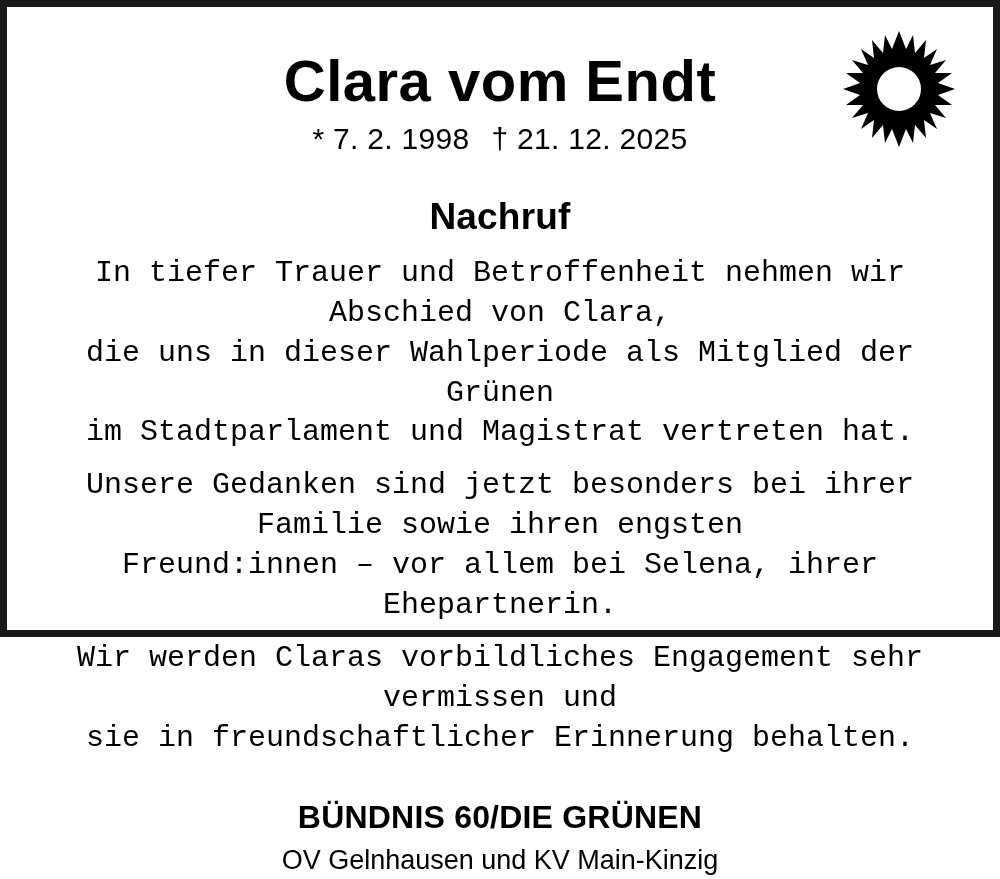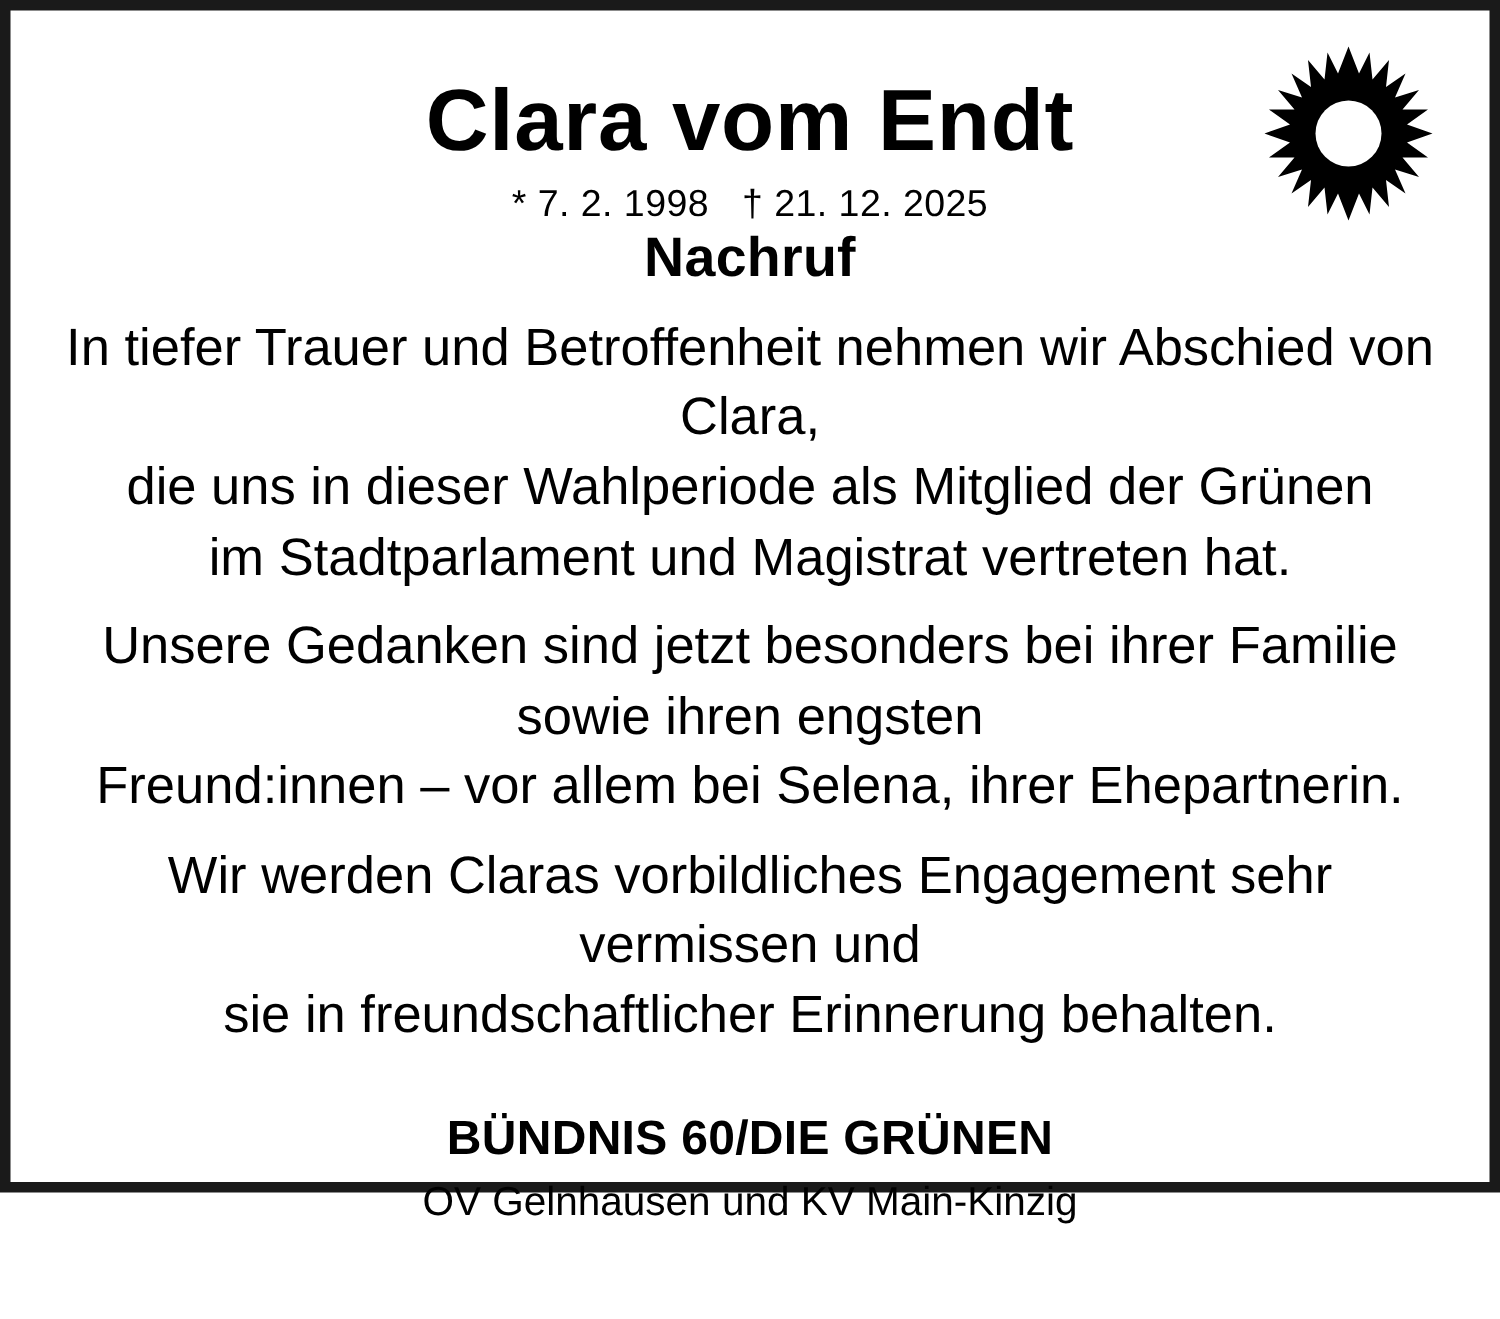--- a/index.html
+++ b/index.html
@@ -12,21 +12,21 @@
     height: 879px;
     font-family: "Liberation Sans", sans-serif;
     color: #000000;
     overflow: hidden;
   }
 
   .obituary {
     position: relative;
     box-sizing: border-box;
     width: 1000px;
-    height: 795px;
+    height: 637px;
     border: 7px solid #1a1a1a;
     background: #ffffff;
     padding: 14px 30px 10px 30px;
     display: flex;
     flex-direction: column;
     align-items: center;
   }
 
   .logo {
     position: absolute;
@@ -40,44 +40,46 @@
     font-size: 58px;
     font-weight: bold;
     letter-spacing: 0.5px;
     line-height: 1.05;
     text-align: center;
     margin: 30px 0 0 0;
     white-space: nowrap;
   }
 
   .dates {
-    font-size: 25px;
+    font-size: 30px;
     text-align: center;
     margin-top: 10px;
     letter-spacing: 0.3px;
     white-space: nowrap;
   }
   .dates .sep {
     display: inline-block;
     width: 22px;
   }
 
   .heading {
     font-size: 37px;
     font-weight: bold;
     text-align: left;
+    margin-top: 40px;
     letter-spacing: 0.2px;
   }
 
   .para {
-    font-size: 35px;
+    font-size: 30px;
     line-height: 1.33;
     text-align: center;
     margin-top: 16px;
     max-width: 920px;
+    font-family: Liberation Mono, monospace;
   }
   .para.gap-big {
     margin-top: 13px;
   }
 
   .org {
     font-size: 32px;
     font-weight: bold;
     text-align: center;
     margin-top: 40px;

